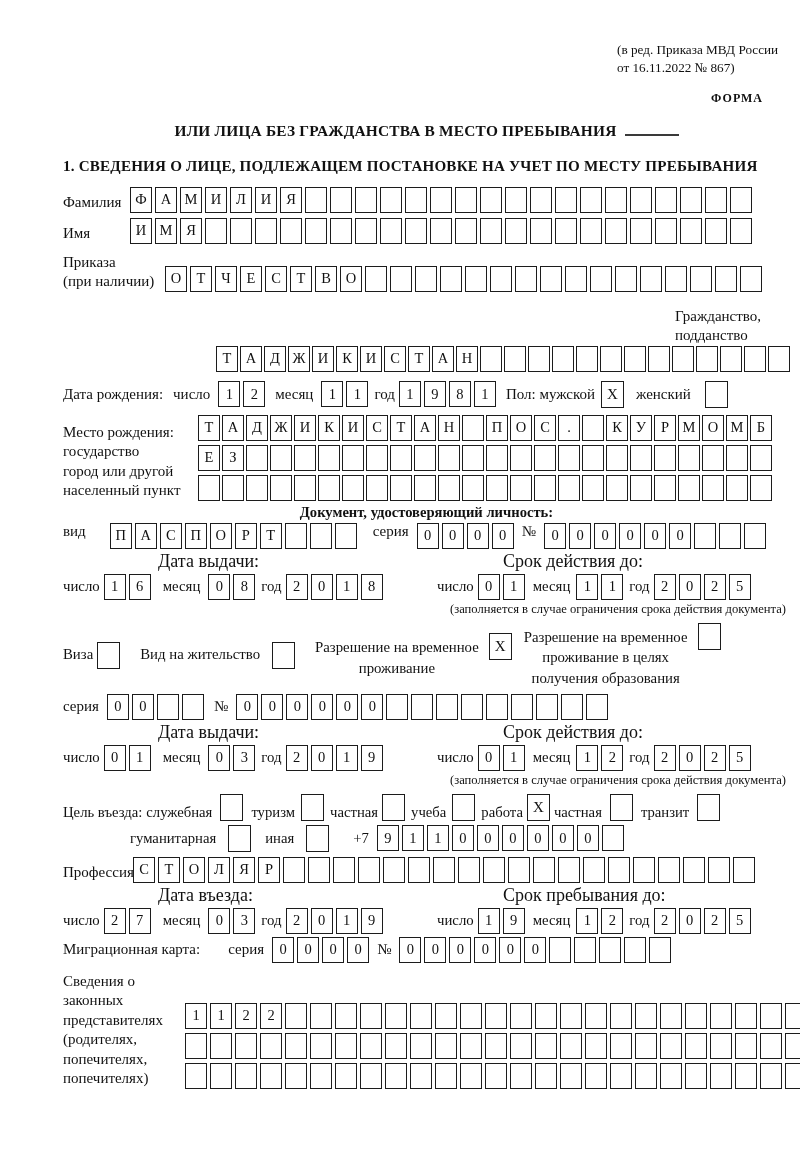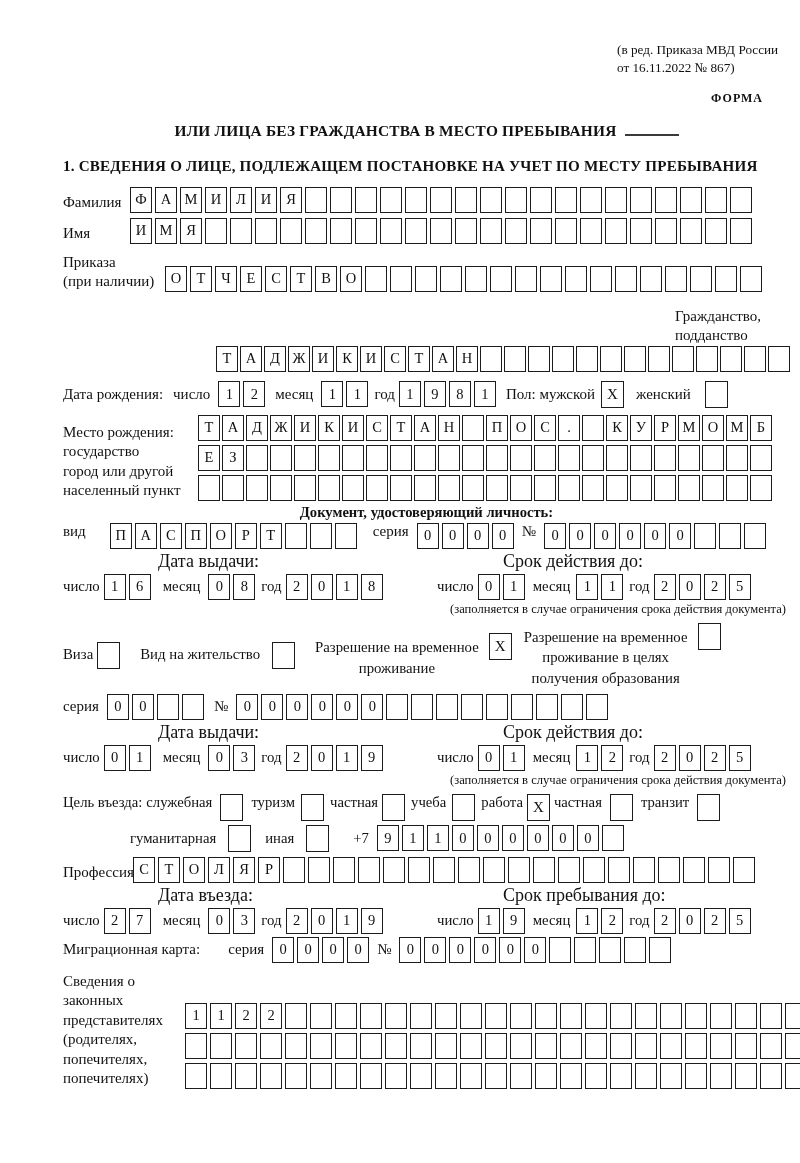--- a/index.html
+++ b/index.html
@@ -43,21 +43,21 @@
   .dp-head.h-left{padding-left:95px;}
   .dp-head.h-right{padding-left:80px;}
   .dp-line{display:flex;align-items:center;margin-top:2px;font-size:14.8px;}
   .dp-note{font-size:12.6px;text-align:right;padding-right:4px;margin-top:2px;}
   .resdoc{font-size:15px;line-height:1.45;margin-top:4px;}
   .cb-row{display:flex;align-items:center;margin-top:6px;font-size:14.8px;}
   .cb-item{display:flex;align-items:flex-start;}
   .cb-text{padding-top:4px;}
   .cb-multi{text-align:center;line-height:1.4;}
   .r-series{margin-top:5px;align-items:center;font-size:15px;}
-  .goal{display:flex;align-items:flex-start;margin-top:6px;font-size:14.7px;flex-wrap:nowrap;}
+  .goal{display:flex;align-items:flex-end;margin-top:6px;font-size:14.7px;flex-wrap:nowrap;}
   .goal2{display:flex;align-items:center;margin-top:4px;font-size:14.7px;margin-left:67px;}
   .r-prof{margin-top:5px;}
   .r-prof .lbl{width:70px;}
   .r-mig{margin-top:3px;align-items:center;font-size:15px;}
   .r-repr{margin-top:5px;}
   .r-repr .lbl{width:122px;}
   .ml4{margin-left:4px;}.ml6{margin-left:6px;}.ml8{margin-left:8px;}.ml10{margin-left:10px;}
   .ml12{margin-left:12px;}.ml14{margin-left:14px;}.ml16{margin-left:16px;}
   .ml20{margin-left:20px;}.ml24{margin-left:24px;}.ml28{margin-left:28px;}
 </style>

